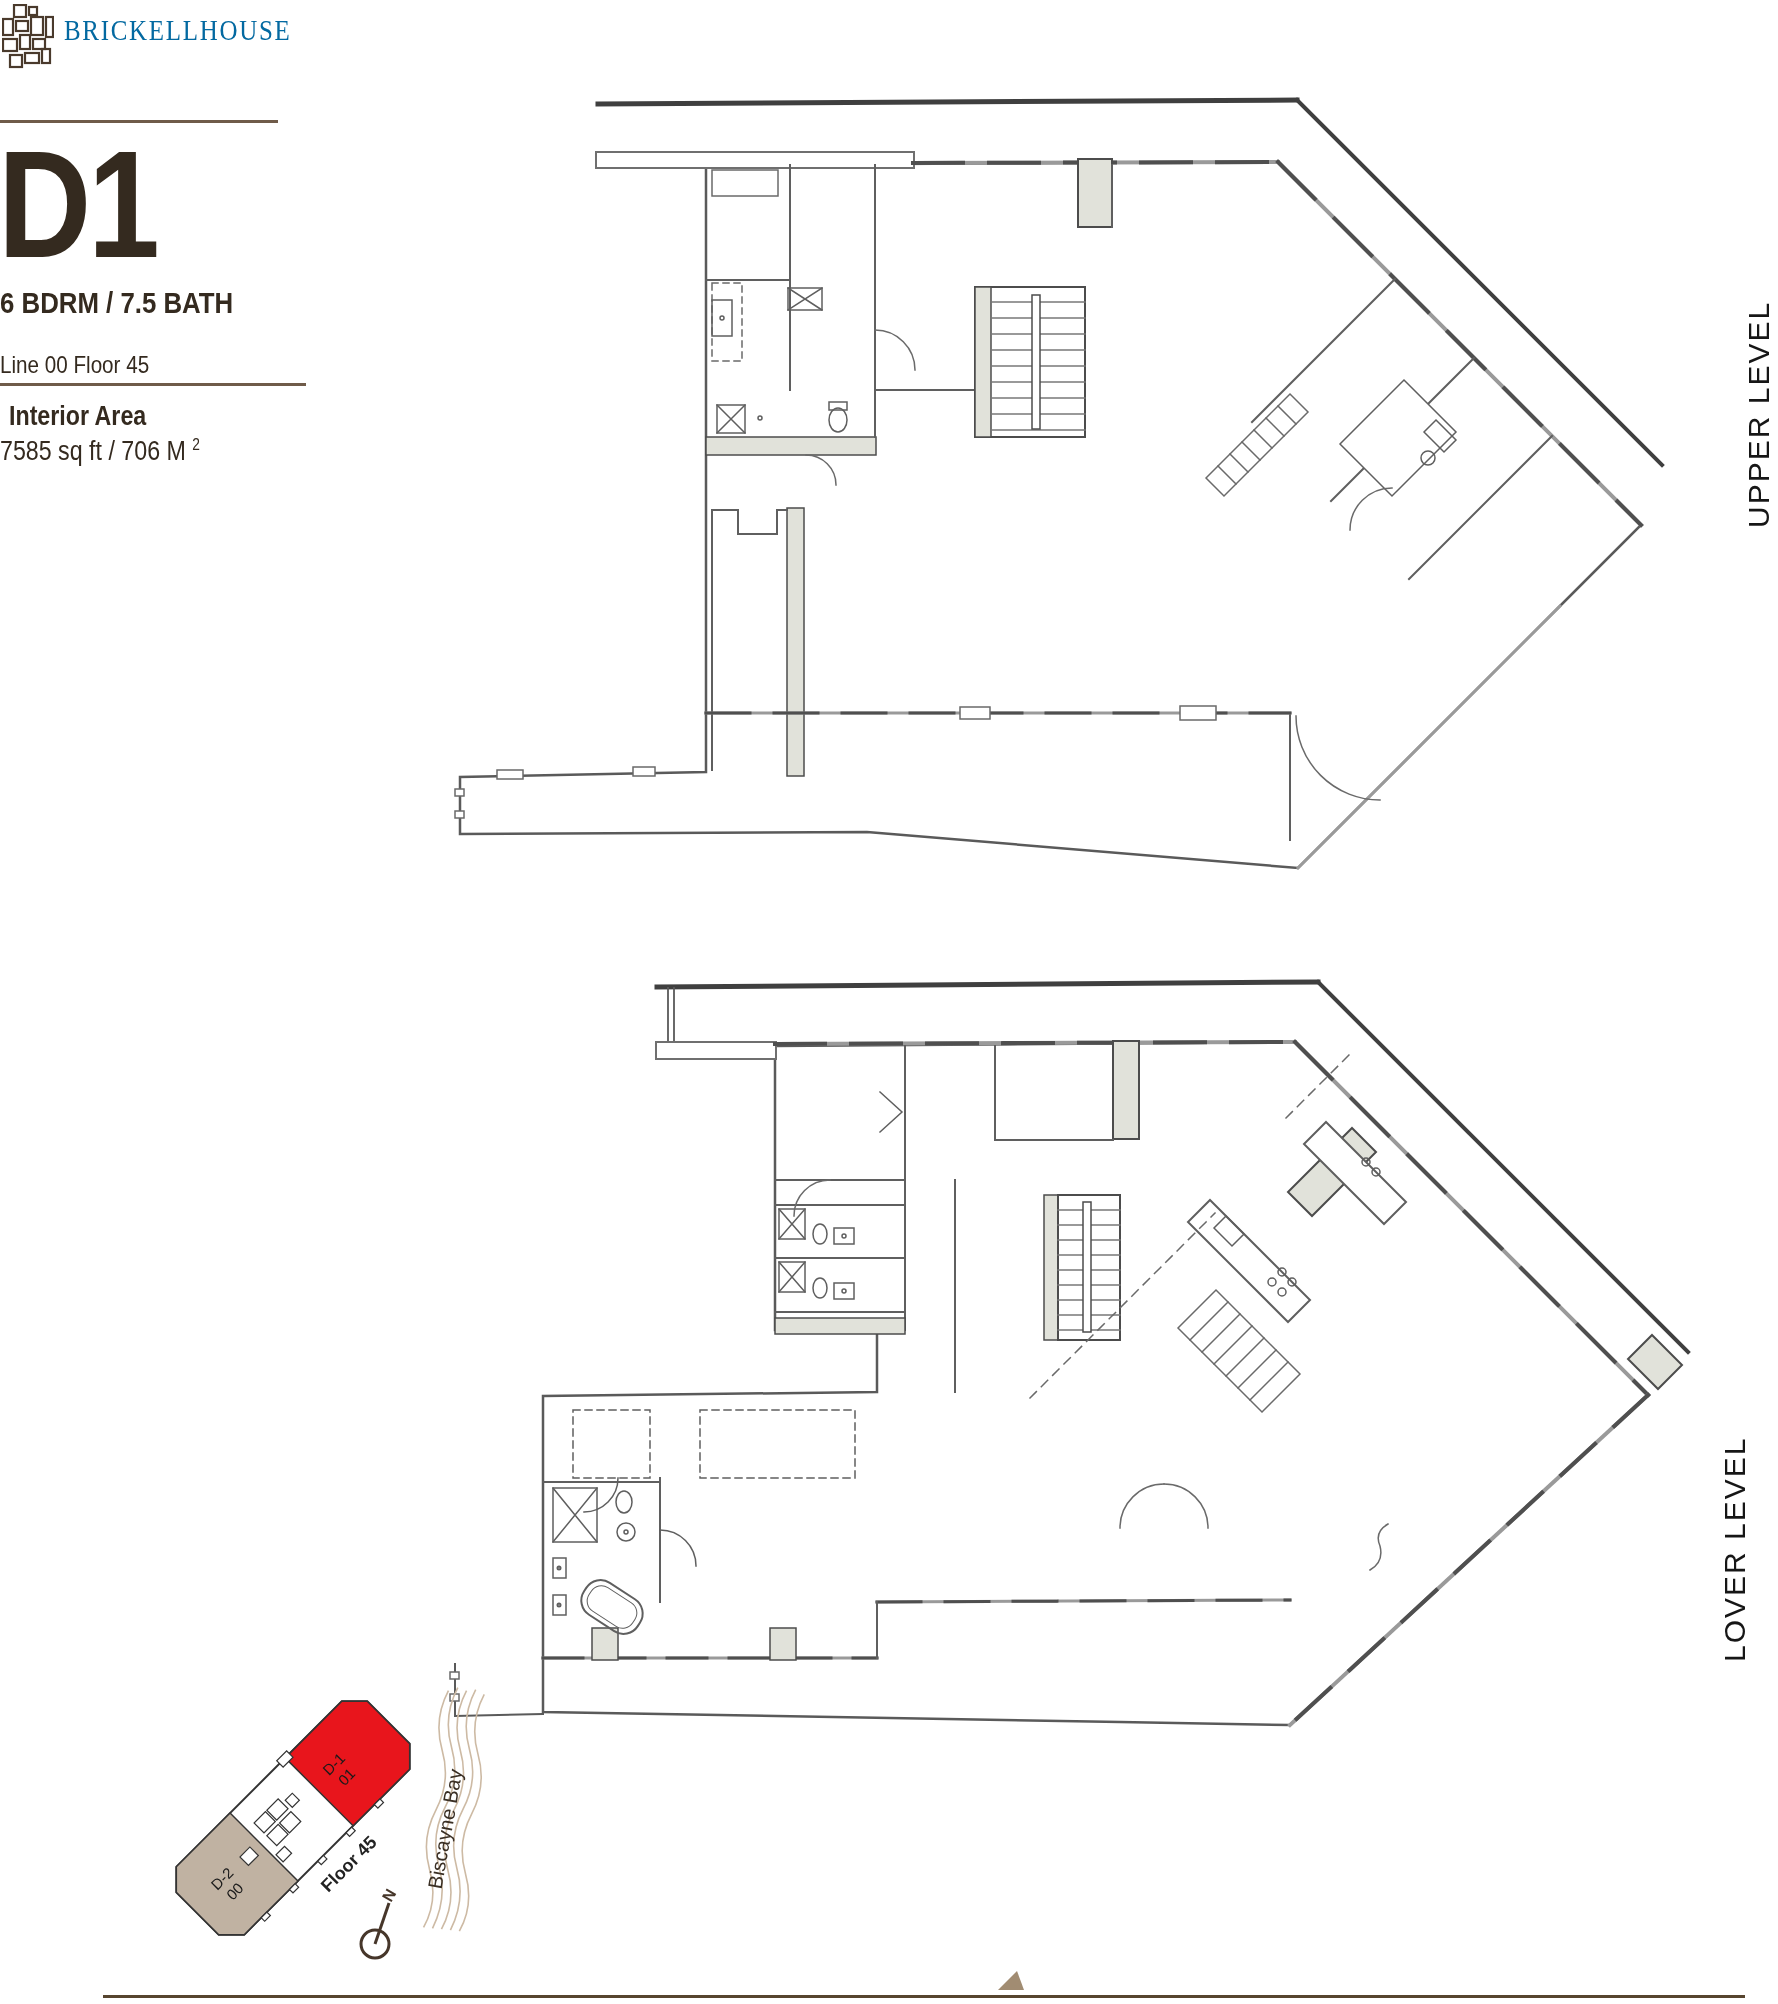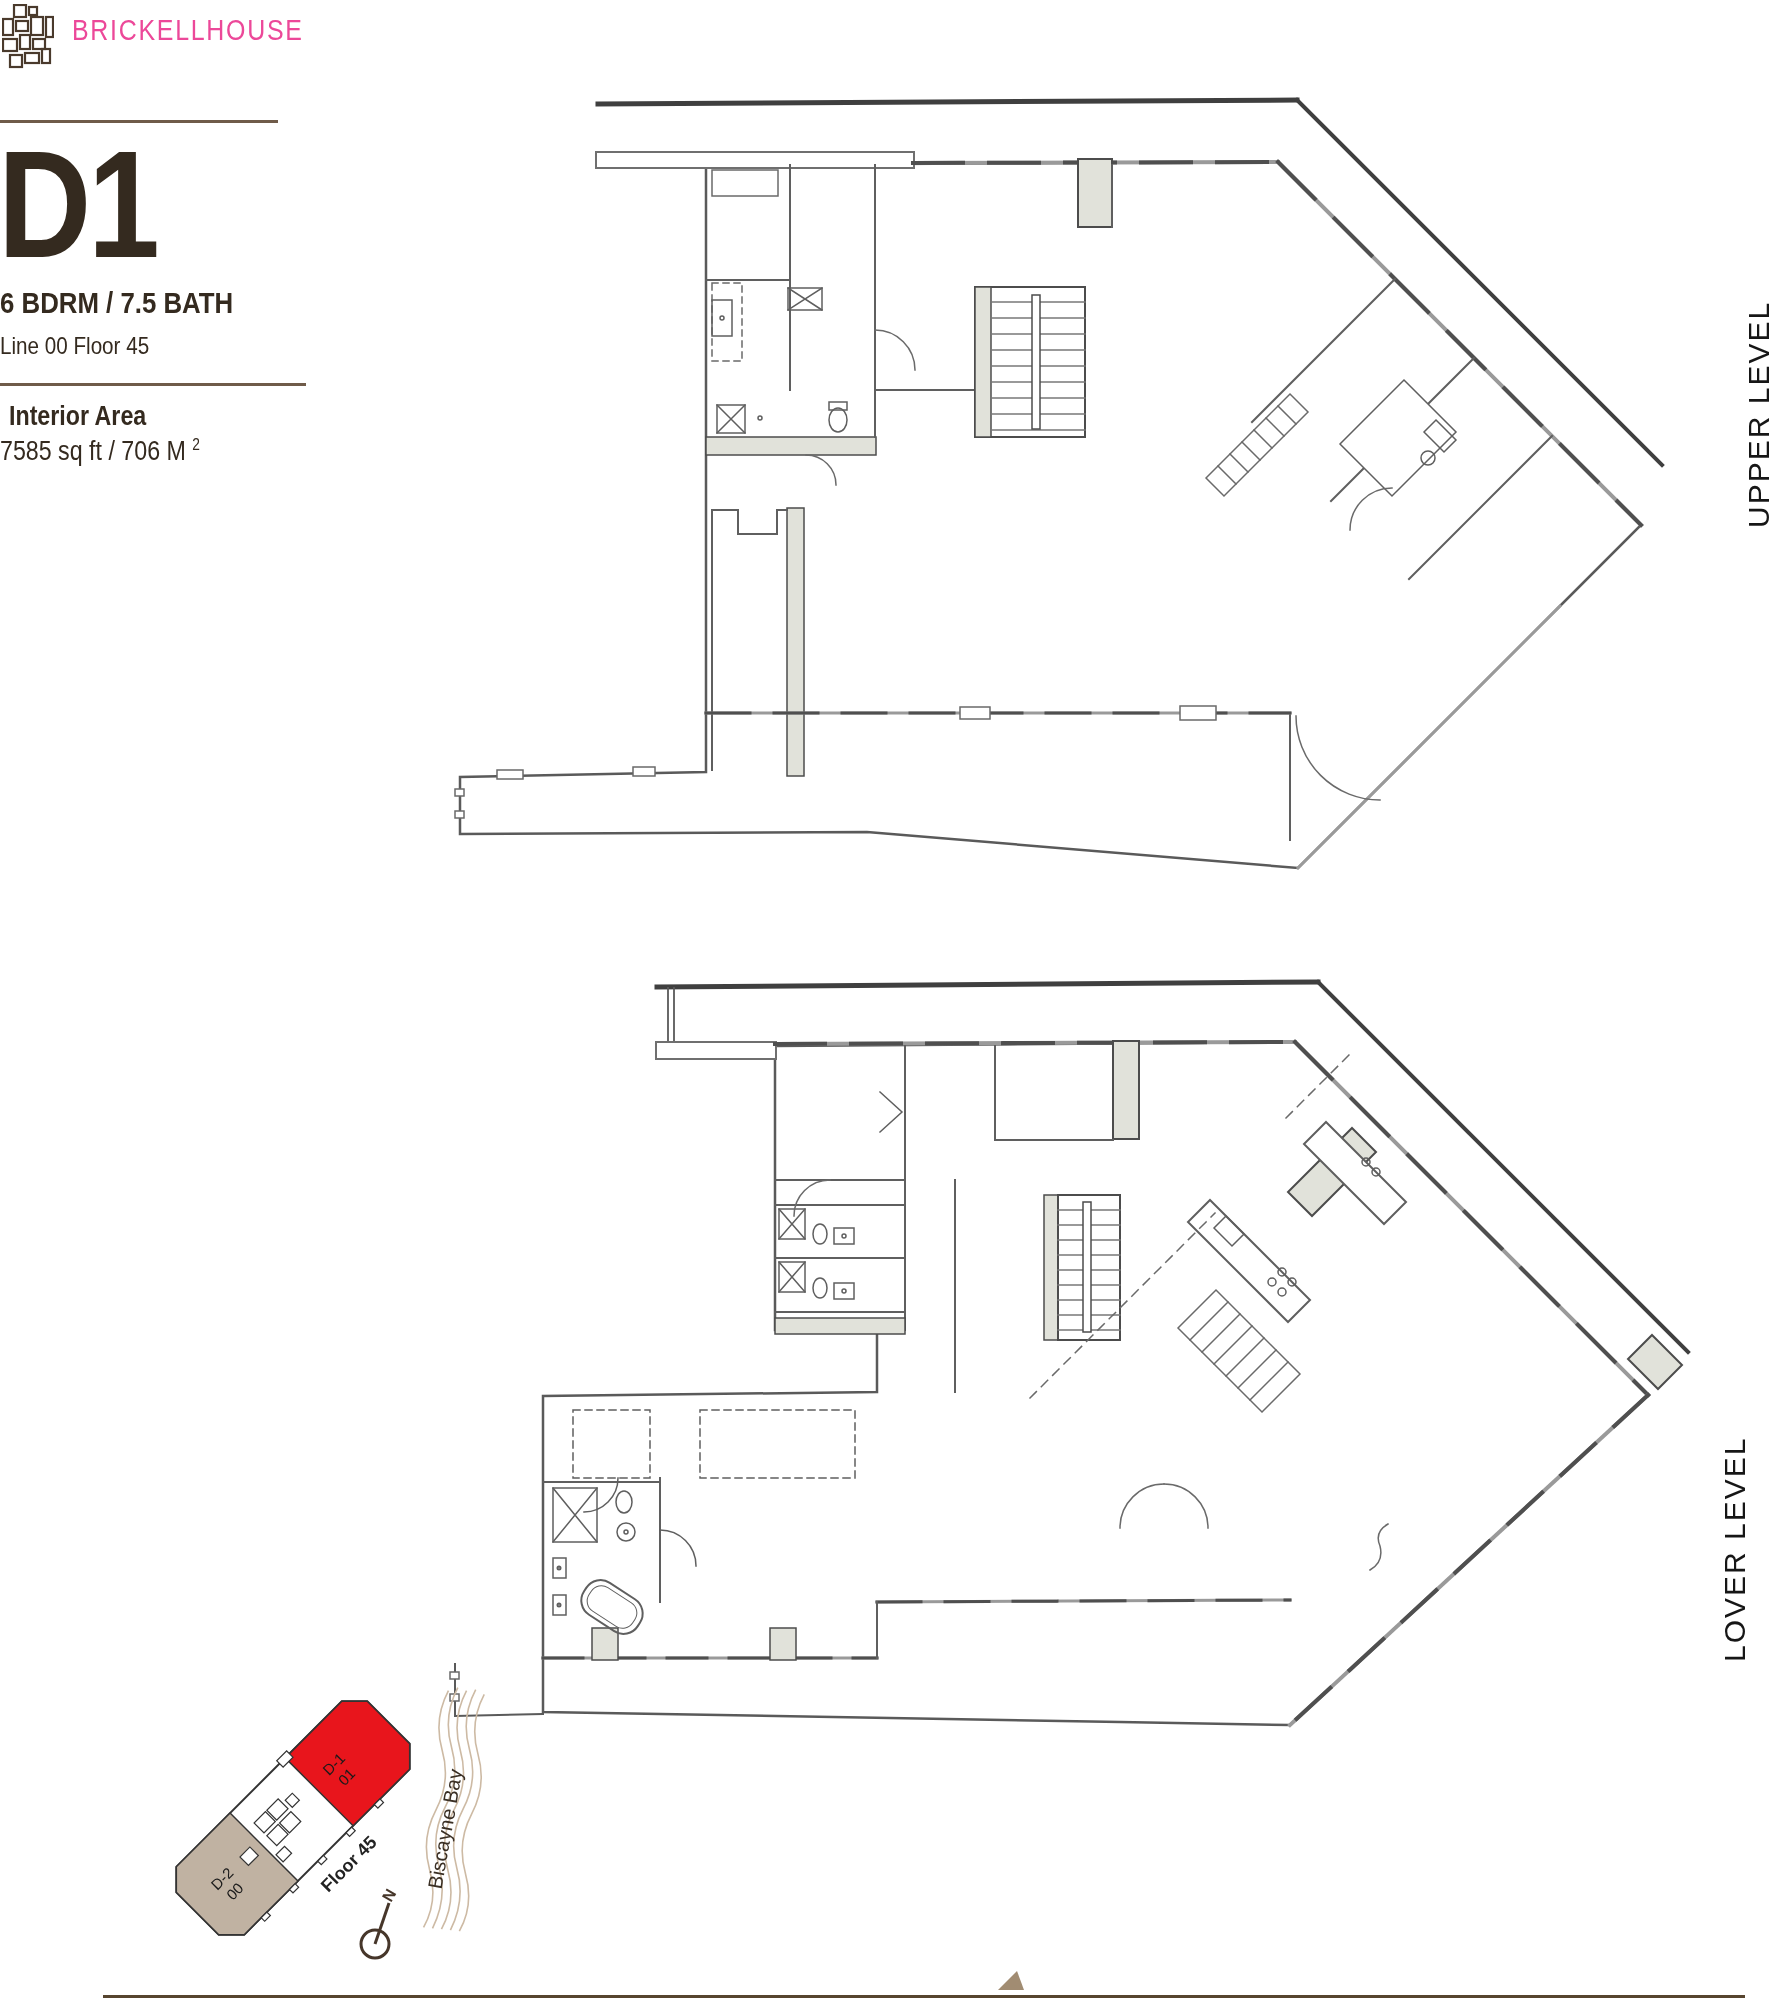--- a/index.html
+++ b/index.html
@@ -1,25 +1,25 @@
 <!DOCTYPE html>
 <html><head>
 <meta charset="utf-8">
 <style>
   html,body{margin:0;padding:0;background:#ffffff;}
   body{width:1778px;height:2004px;position:relative;overflow:hidden;
        font-family:"Liberation Sans",sans-serif;color:#352b20;}
   .abs{position:absolute;}
   .cond{display:inline-block;transform:scaleX(0.86);transform-origin:0 50%;white-space:nowrap;}
-  #brand-name{left:72px;top:14px;font-size:29px;letter-spacing:2px;color:#ec4899;font-weight:400;}
+  #brand-name{left:64px;top:14px;font-size:29px;letter-spacing:2px;color:#0369a1;font-weight:400;font-family:Liberation Serif, serif;}
   #rule1{left:0;top:120px;width:278px;height:3px;background:#6f5b49;}
   #unit-id{left:-2px;top:128px;font-size:152px;font-weight:700;color:#342a1f;line-height:1;
            transform:scaleX(0.85);transform-origin:0 0;letter-spacing:-4px;}
   #unit-specs{left:0;top:286px;font-size:30px;font-weight:700;color:#342a1f;text-align:center;}
-  #line-floor{left:0;top:332px;font-size:24px;font-weight:400;color:#342a1f;}
+  #line-floor{left:0;top:351px;font-size:24px;font-weight:400;color:#342a1f;}
   #rule2{left:0;top:383px;width:306px;height:3px;background:#6f5b49;}
   #area-label{left:0;top:401px;font-size:27px;font-weight:700;color:#342a1f;margin-left:9px;}
   #area-value{left:0;top:436px;font-size:27px;font-weight:400;color:#342a1f;}
   #area-value sup{font-size:16px;}
   .level-label{writing-mode:vertical-rl;transform:rotate(180deg);
                font-size:30px;letter-spacing:2px;color:#161616;font-weight:400;white-space:nowrap;}
   #upper-label{left:1742px;top:248px;height:280px;}
   #lower-label{left:1718px;top:1372px;height:290px;}
   #bottom-rule{left:103px;top:1995px;width:1642px;height:3px;background:#57452f;}
   svg text{font-family:"Liberation Sans",sans-serif;}

